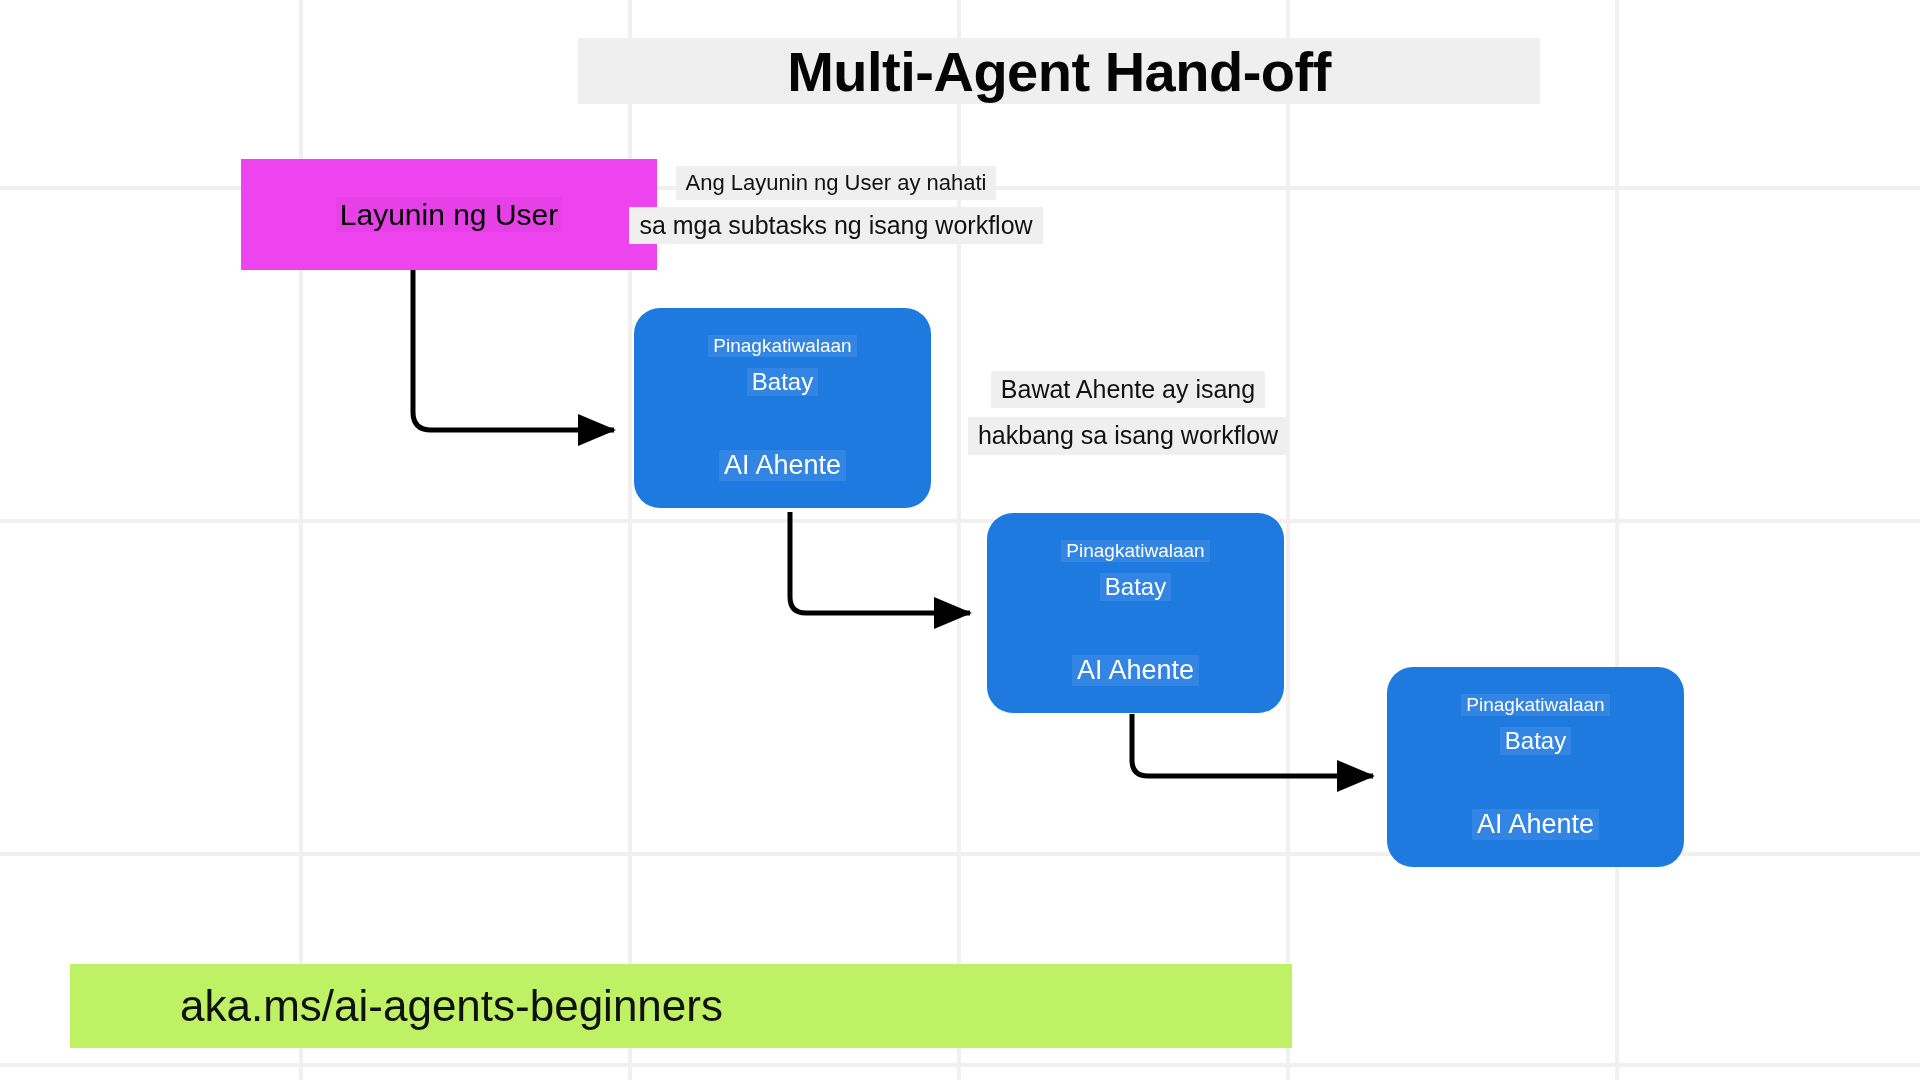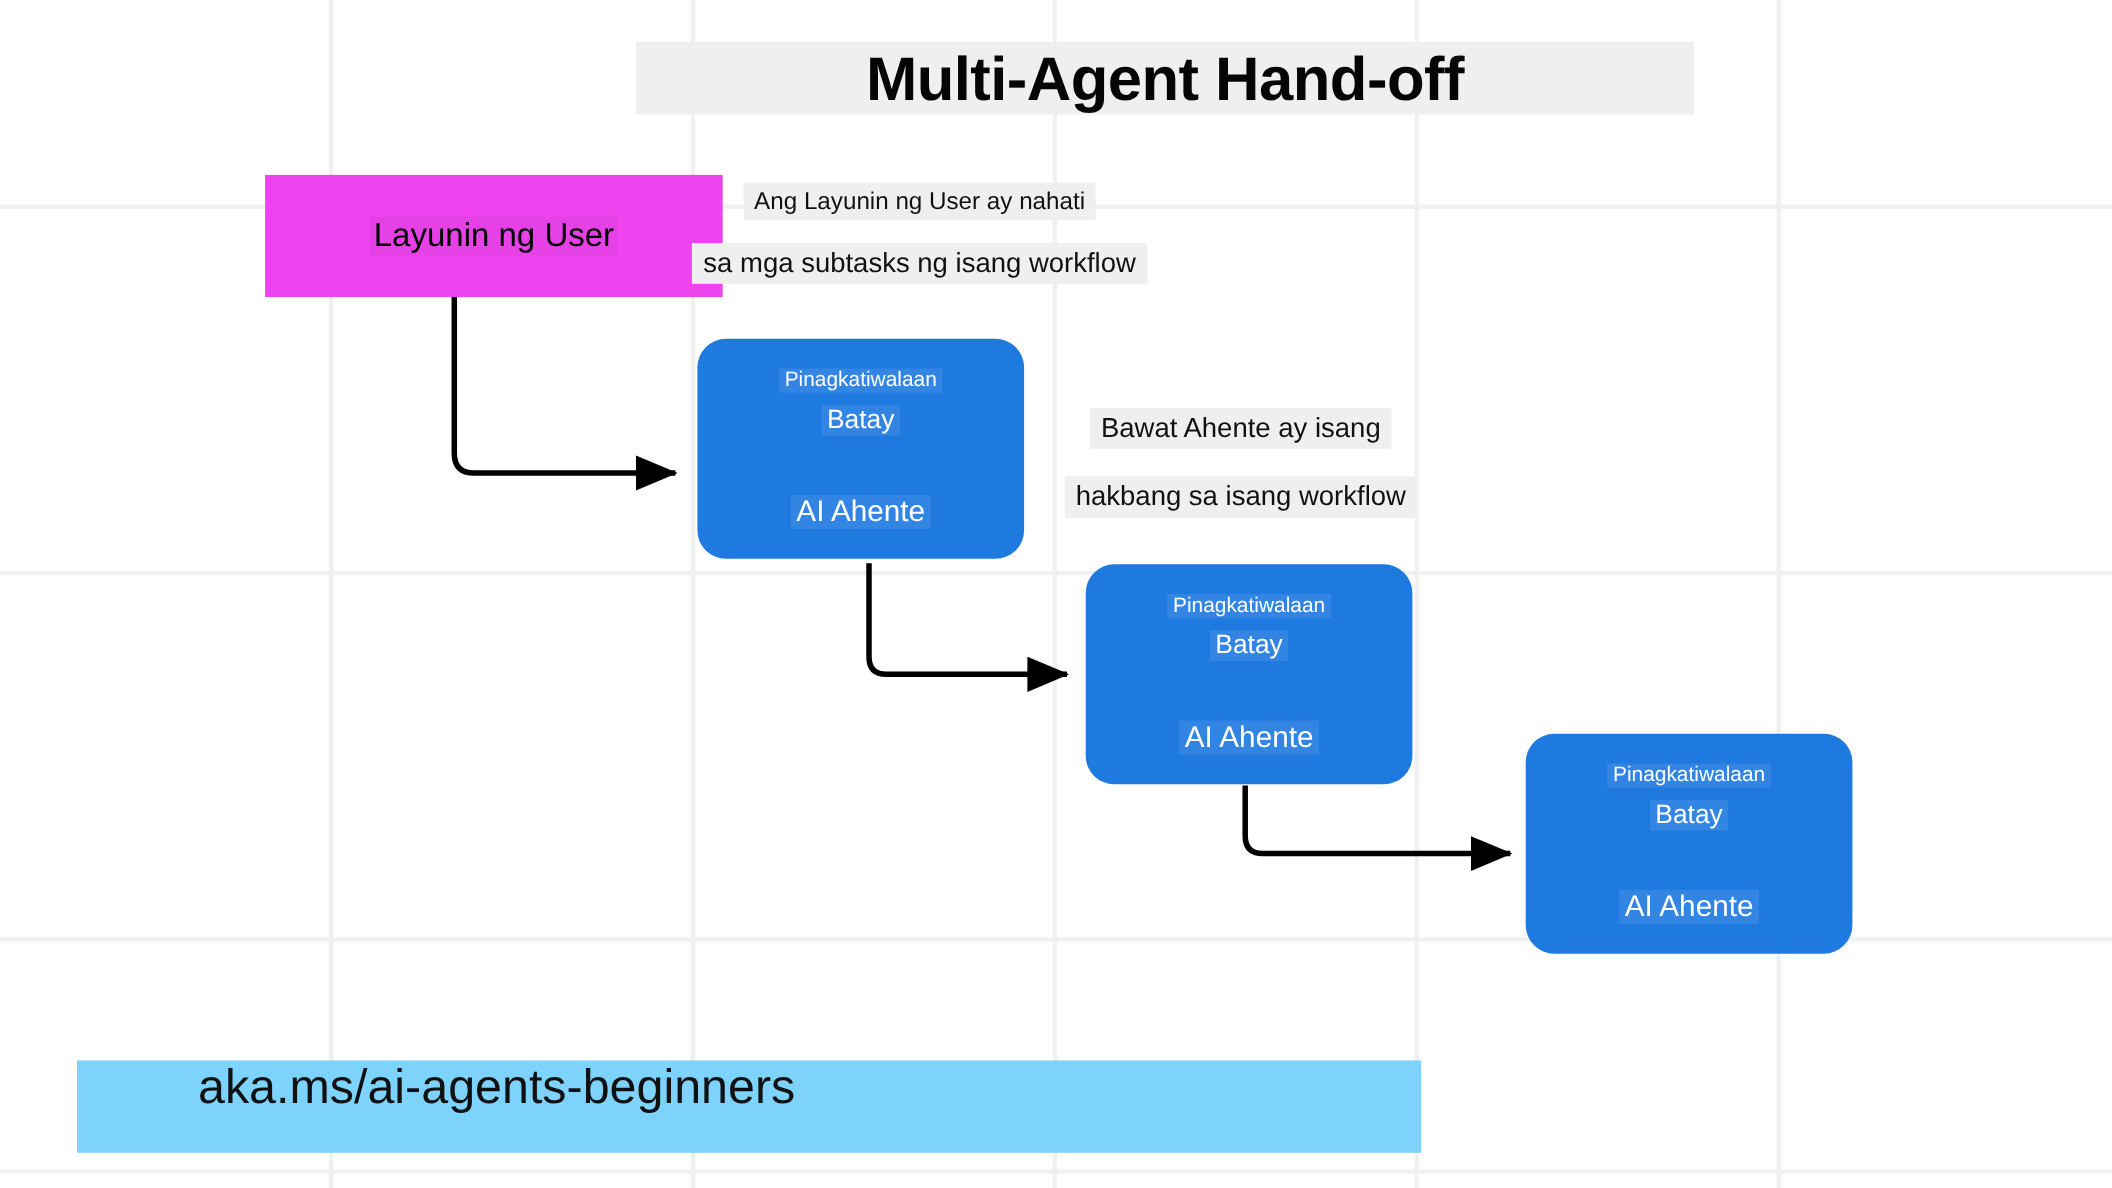--- a/index.html
+++ b/index.html
@@ -119,23 +119,23 @@
     font-size: 56px;
     font-weight: bold;
     letter-spacing: -0.5px;
     white-space: nowrap;
   }
 
   
   #footer-band {
     position: absolute;
     z-index: 4;
-    background: #7dd3fc;
-    display: flex;
-    align-items: flex-start;
+    background: #bef264;
+    display: flex;
+    align-items: center;
   }
   #footer-band .footer-text {
     color: #111111;
     font-size: 44px;
     white-space: nowrap;
     padding-left: 110px;
   }
 
   
   #arrow-layer {
@@ -196,24 +196,24 @@
 
     <div class="node agent-box" style="left:1387px; top:667px; width:297px; height:200px;">
       <span class="ln ln-1">Pinagkatiwalaan</span>
       <span class="ln ln-2">Batay</span>
       <span class="ln ln-3">AI Ahente</span>
     </div>
   </div>
 
   <div class="annot center" style="left:606px; top:166px; width:460px;">
     <span class="aline" style="font-size:22px;">Ang Layunin ng User ay nahati</span>
-    <span class="aline" style="font-size:25px; margin-top:21px;">sa mga subtasks ng isang workflow</span>
-  </div>
-
-  <div class="annot center" style="left:975px; top:371px; width:306px;gap:16px;">
+    <span class="aline" style="font-size:25px; margin-top:7px;">sa mga subtasks ng isang workflow</span>
+  </div>
+
+  <div class="annot center" style="left:975px; top:371px; width:306px;">
     <span class="aline" style="font-size:25px;">Bawat Ahente ay isang</span>
     <span class="aline" style="font-size:25px; margin-top:9px;">hakbang sa isang workflow</span>
   </div>
 
   <div id="title-band" style="left:578px; top:38px; width:962px; height:66px;">
     <span class="title-text">Multi-Agent Hand-off</span>
   </div>
 
   <div id="footer-band" style="left:70px; top:964px; width:1222px; height:84px;">
     <span class="footer-text">aka.ms/ai-agents-beginners</span>

